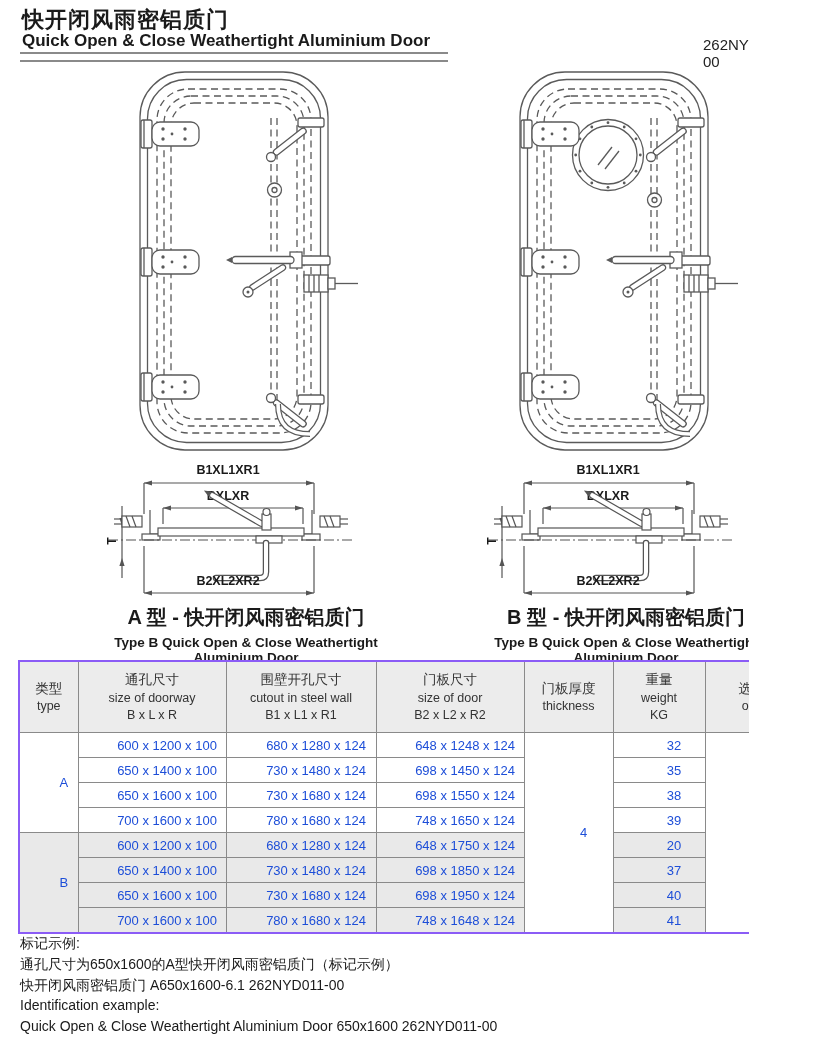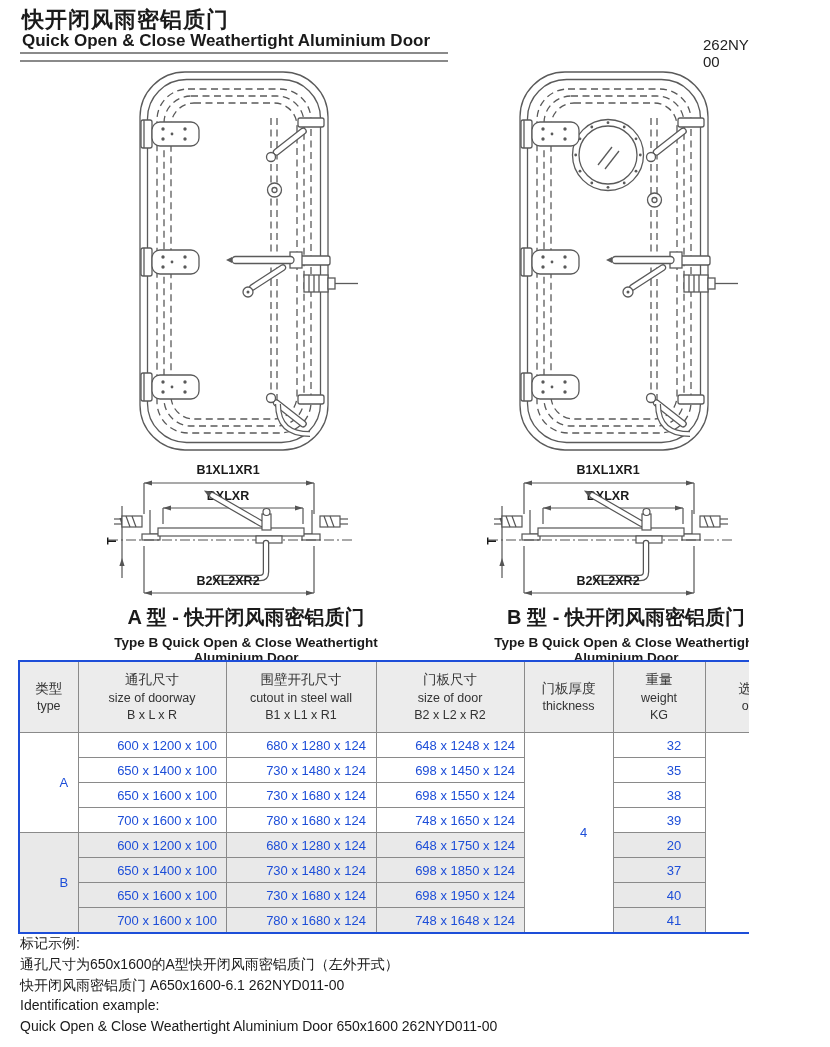--- a/index.html
+++ b/index.html
@@ -11,21 +11,21 @@
   
   .title-zh{left:22px;top:5px;font-size:22px;font-weight:bold;letter-spacing:1px;}
   .title-en{left:22px;top:31px;font-size:17px;font-weight:bold;}
   .rule{left:20px;top:52px;width:428px;height:6px;border-top:2px solid #8a8a8a;border-bottom:2px solid #8a8a8a;}
   .drawing-no{left:703px;top:36px;font-size:15px;color:#222;}
   
   .caption{width:320px;text-align:center;}
   .caption .zh{font-size:20px;font-weight:bold;margin-bottom:4px;}
   .caption .en{font-size:13.5px;font-weight:bold;}
   
-  table.spec{border-collapse:collapse;table-layout:fixed;width:794px;border:2px solid #1d4ed8;}
+  table.spec{border-collapse:collapse;table-layout:fixed;width:794px;border:2px solid #8b5cf6;}
   table.spec td,table.spec th{border:1px solid #8a8a8a;text-align:center;vertical-align:middle;padding:0;}
   table.spec thead th{height:70px;background:#ececec;font-weight:normal;}
   .th-zh{font-size:13.5px;line-height:1.45;color:#333;}
   .th-en{font-size:12.5px;line-height:1.35;color:#333;}
   table.spec tbody td{height:24px;font-size:13px;color:#1d4ed8;padding-left:30px;}
   tr.shade td{background:#e9e9e9;}
   td.span-cell{background:#fff !important;}
   .opt-line{line-height:26px;font-size:13px;}
   
   .footer{left:20px;top:933px;font-size:14px;line-height:20.8px;}
@@ -488,19 +488,19 @@
         <td>700 x 1600 x 100</td>
         <td>780 x 1680 x 124</td>
         <td>748 x 1648 x 124</td>
         <td>41</td>
       </tr>
     </tbody>
   </table>
 
   <div class="abs footer">
     <div>标记示例:</div>
-    <div>通孔尺寸为650x1600的A型快开闭风雨密铝质门（左外开式）</div>
+    <div>通孔尺寸为650x1600的A型快开闭风雨密铝质门（标记示例）</div>
     <div>快开闭风雨密铝质门 A650x1600-6.1 262NYD011-00</div>
     <div>Identification example:</div>
     <div>Quick Open &amp; Close Weathertight Aluminium Door 650x1600 262NYD011-00</div>
   </div>
 
 </div>
 
 </body></html>

